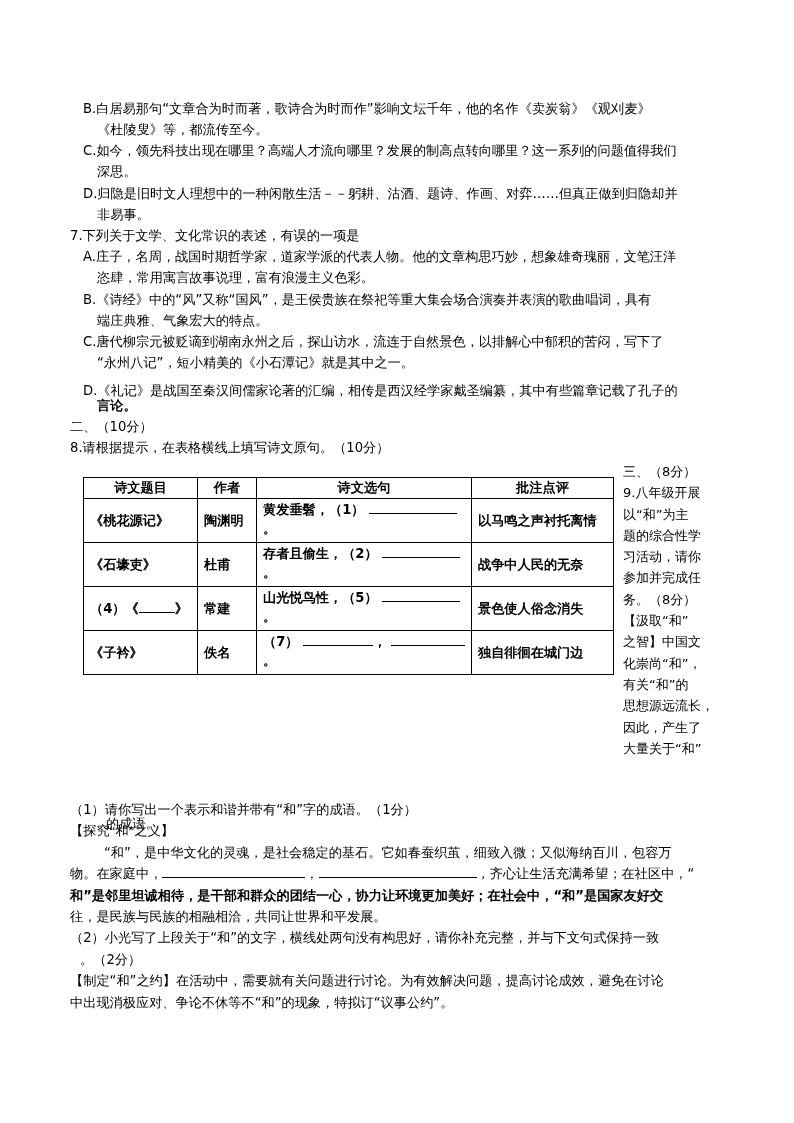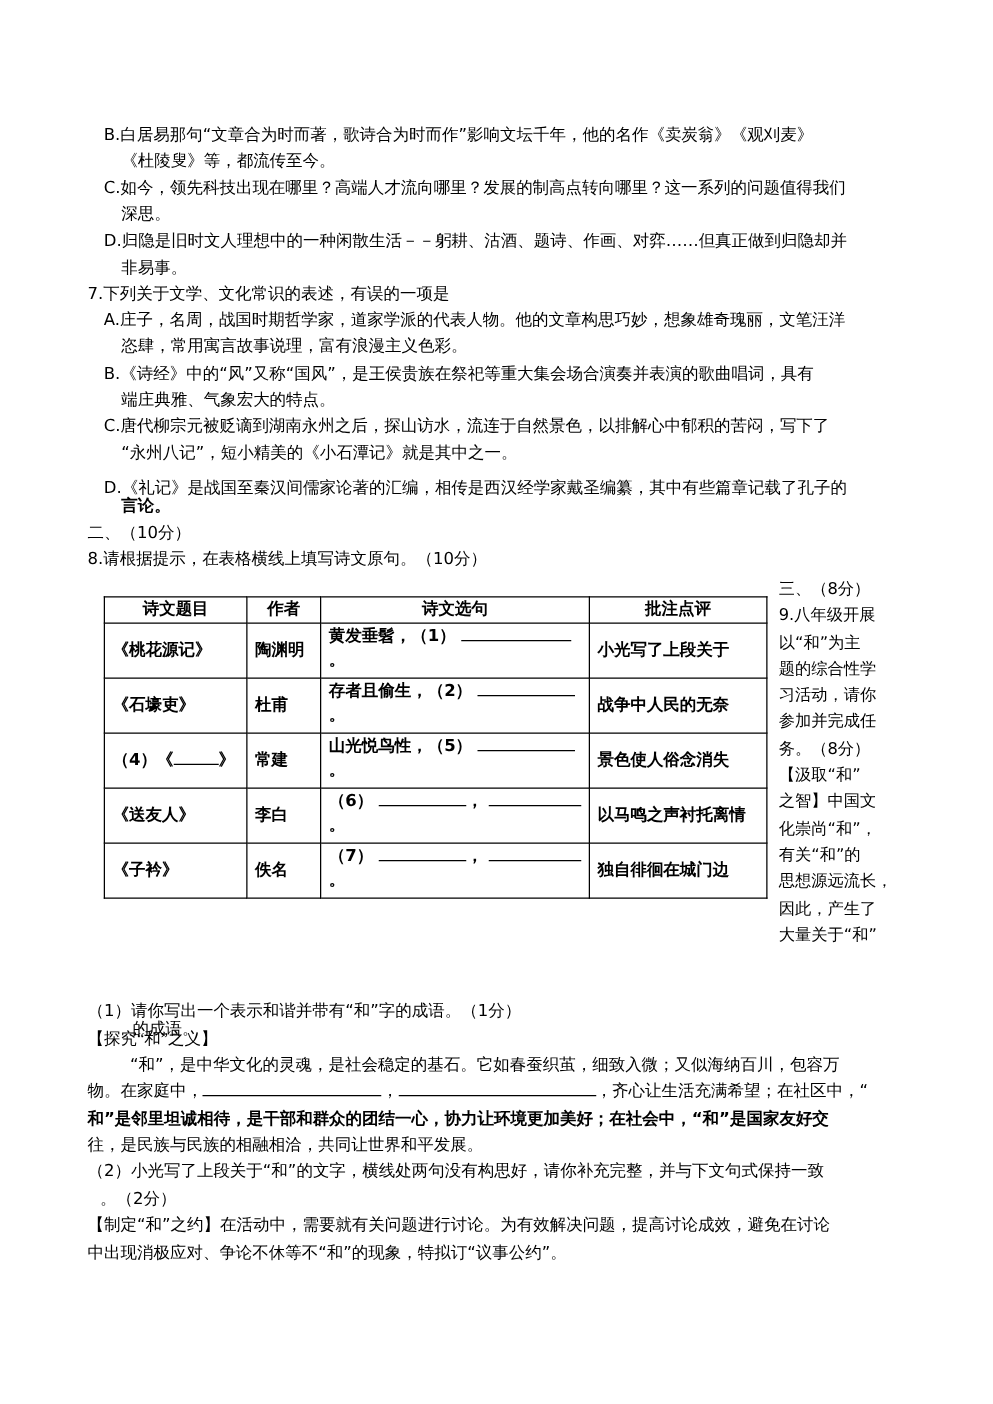--- a/index.html
+++ b/index.html
@@ -57,21 +57,21 @@
   </thead>
   <tbody>
     <tr>
       <td>《桃花源记》</td>
       <td>陶渊明</td>
       <td class="sel">
         <span>黄发垂髫，（1）</span>
         <span class="blank" style="width:88px"></span>
         <span class="dot">。</span>
       </td>
-      <td>小光写了上段关于</td>
+      <td>以马鸣之声衬托离情</td>
     </tr>
     <tr>
       <td>《石壕吏》</td>
       <td>杜甫</td>
       <td class="sel">
         <span>存者且偷生，（2）</span>
         <span class="blank" style="width:78px"></span>
         <span class="dot">。</span>
       </td>
       <td>战争中人民的无奈</td>
@@ -80,31 +80,20 @@
       <td>
         <span>（4）《</span><span class="blank" style="width:36px"></span><span>》</span>
       </td>
       <td>常建</td>
       <td class="sel">
         <span>山光悦鸟性，（5）</span>
         <span class="blank" style="width:78px"></span>
         <span class="dot">。</span>
       </td>
       <td>景色使人俗念消失</td>
-    </tr>
-    <tr>
-      <td>《送友人》</td>
-      <td>李白</td>
-      <td class="sel">
-        <span>（6）</span>
-        <span class="blank" style="width:70px"></span><span>，</span>
-        <span class="blank" style="width:74px"></span>
-        <span class="dot">。</span>
-      </td>
-      <td>以马鸣之声衬托离情</td>
     </tr>
     <tr>
       <td>《子衿》</td>
       <td>佚名</td>
       <td class="sel">
         <span>（7）</span>
         <span class="blank" style="width:70px"></span><span>，</span>
         <span class="blank" style="width:74px"></span>
         <span class="dot">。</span>
       </td>

